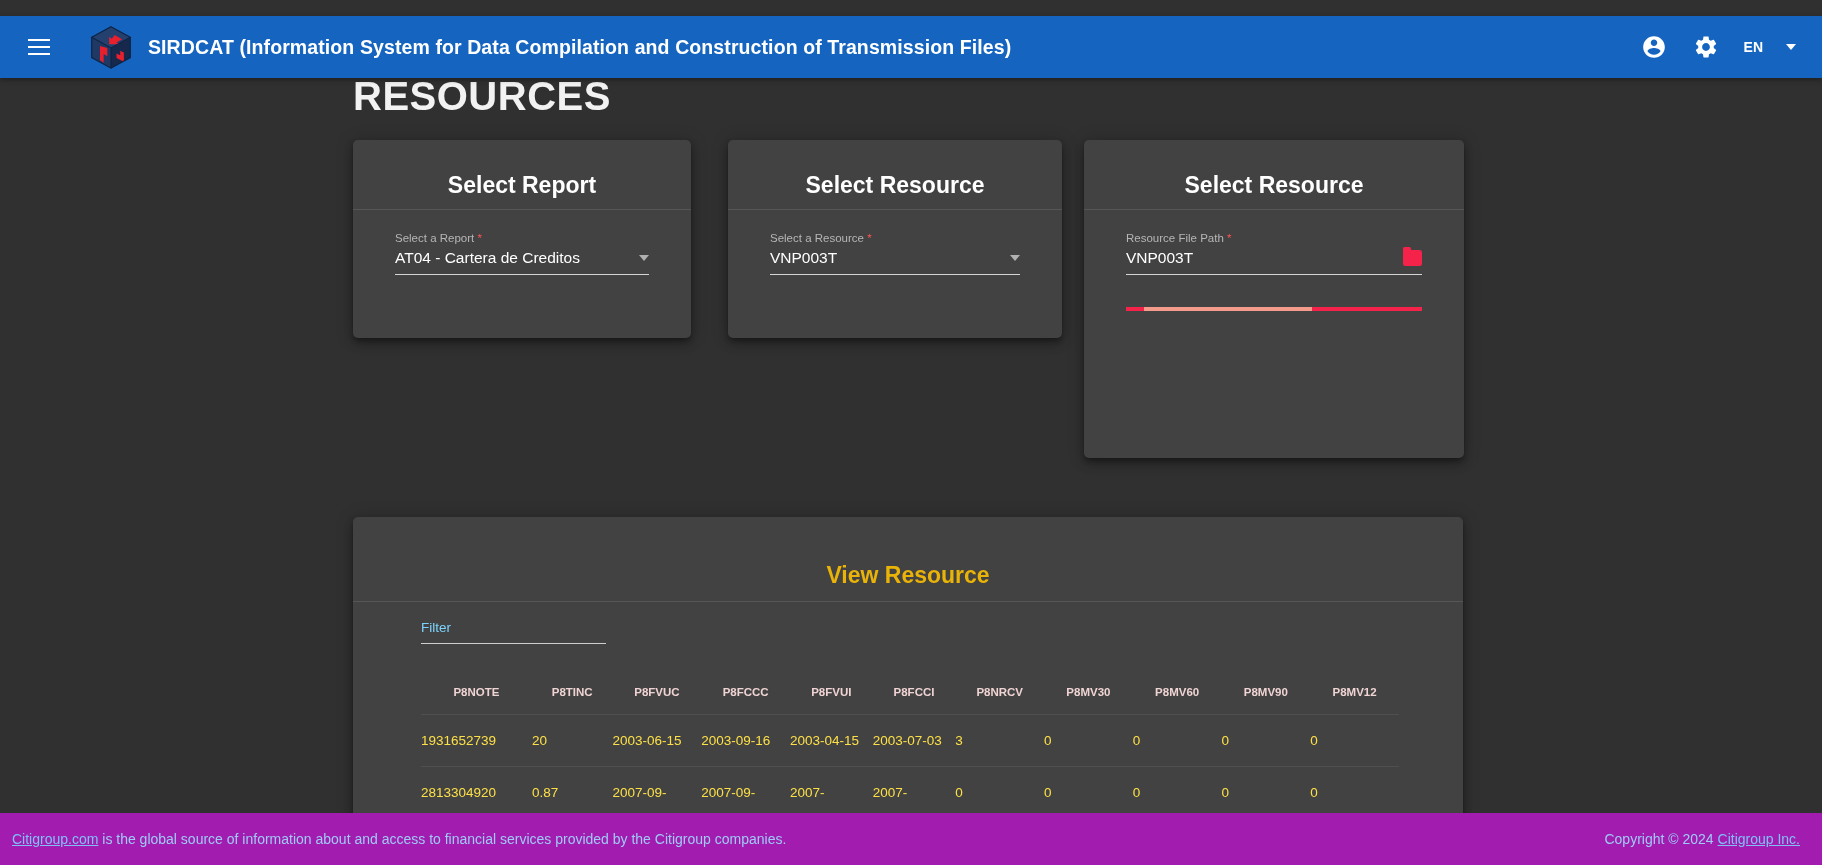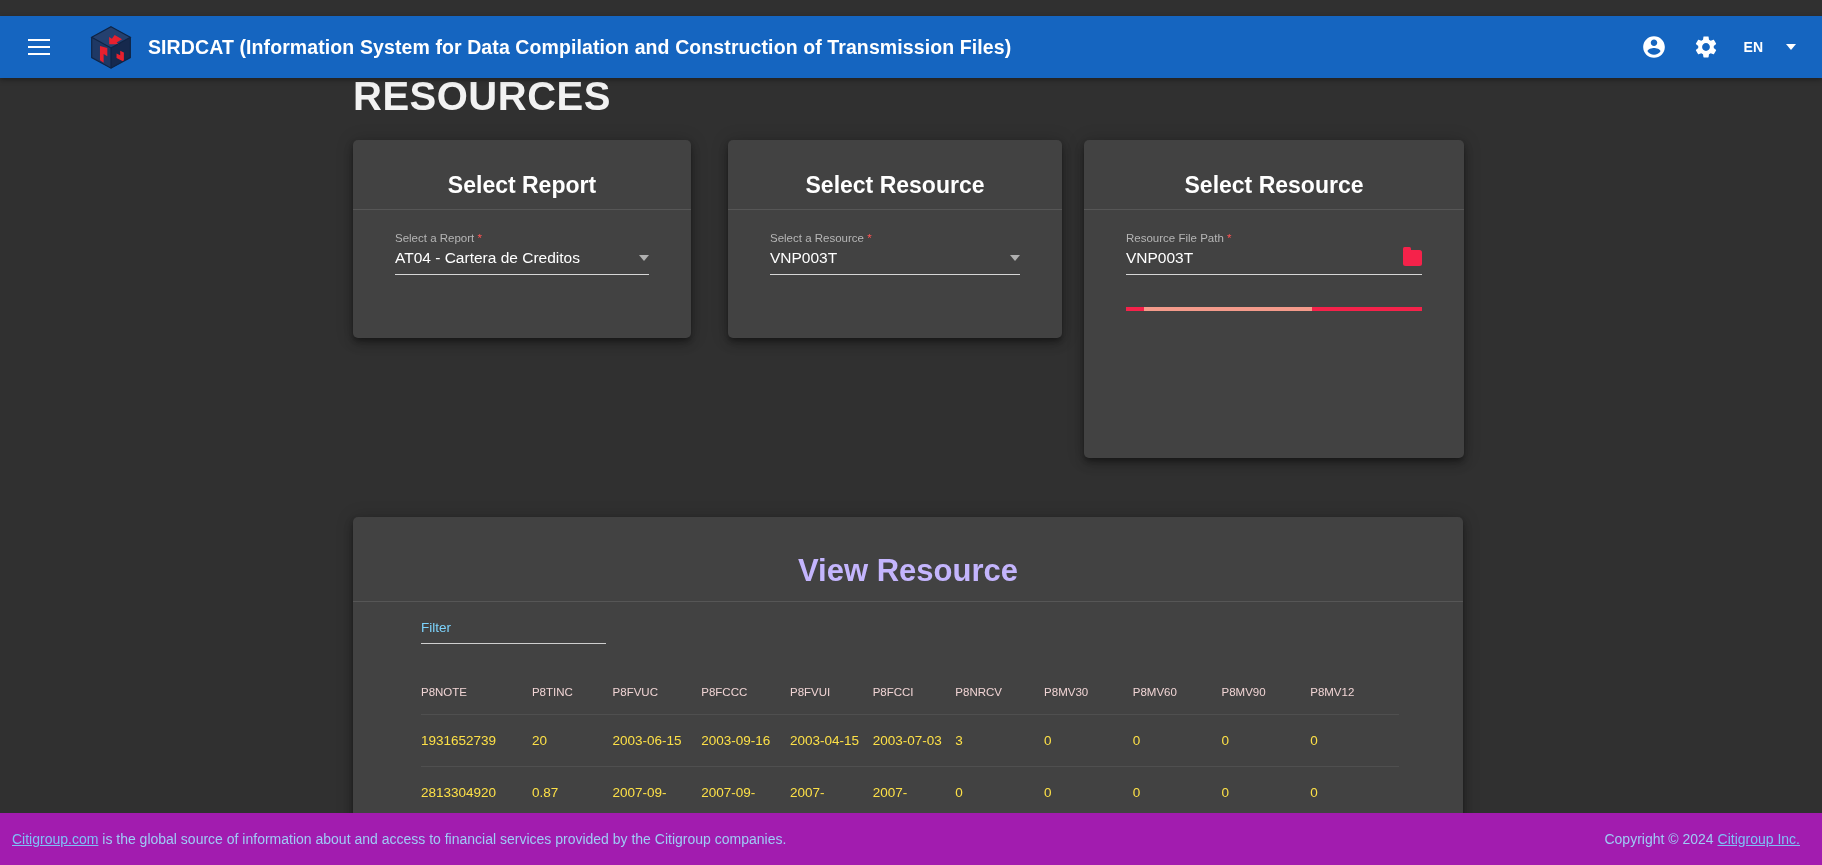--- a/index.html
+++ b/index.html
@@ -225,23 +225,23 @@
   }
   .view-header {
     height: 85px;
     display: flex;
     align-items: flex-end;
     justify-content: center;
     padding-bottom: 12px;
     border-bottom: 1px solid #565656;
   }
   .view-header-title {
-    font-size: 31px;
-    font-weight: bold;
-    color: #c4b5fd;
+    font-size: 23px;
+    font-weight: bold;
+    color: #eab308;
   }
 
   .filter-field {
     margin: 18px 0 0 68px;
     width: 185px;
   }
   .filter-label {
     font-size: 13.5px;
     color: #7dd3fc;
     padding-bottom: 8px;
@@ -252,23 +252,23 @@
 
   table.resource-table {
     margin-top: 24px;
     margin-left: 68px;
     width: 978px;
     border-collapse: collapse;
     table-layout: fixed;
   }
   table.resource-table th {
     font-size: 11.5px;
-    font-weight: normal;
+    font-weight: bold;
     color: #f0d4d4;
-    text-align: left;
+    text-align: center;
     padding: 18px 0 16px 0;
     white-space: nowrap;
     border-bottom: 1px solid #4f4f4f;
   }
   table.resource-table td {
     font-size: 13.5px;
     color: #fde047;
     text-align: left;
     padding: 18px 8px 18px 0;
     vertical-align: middle;

